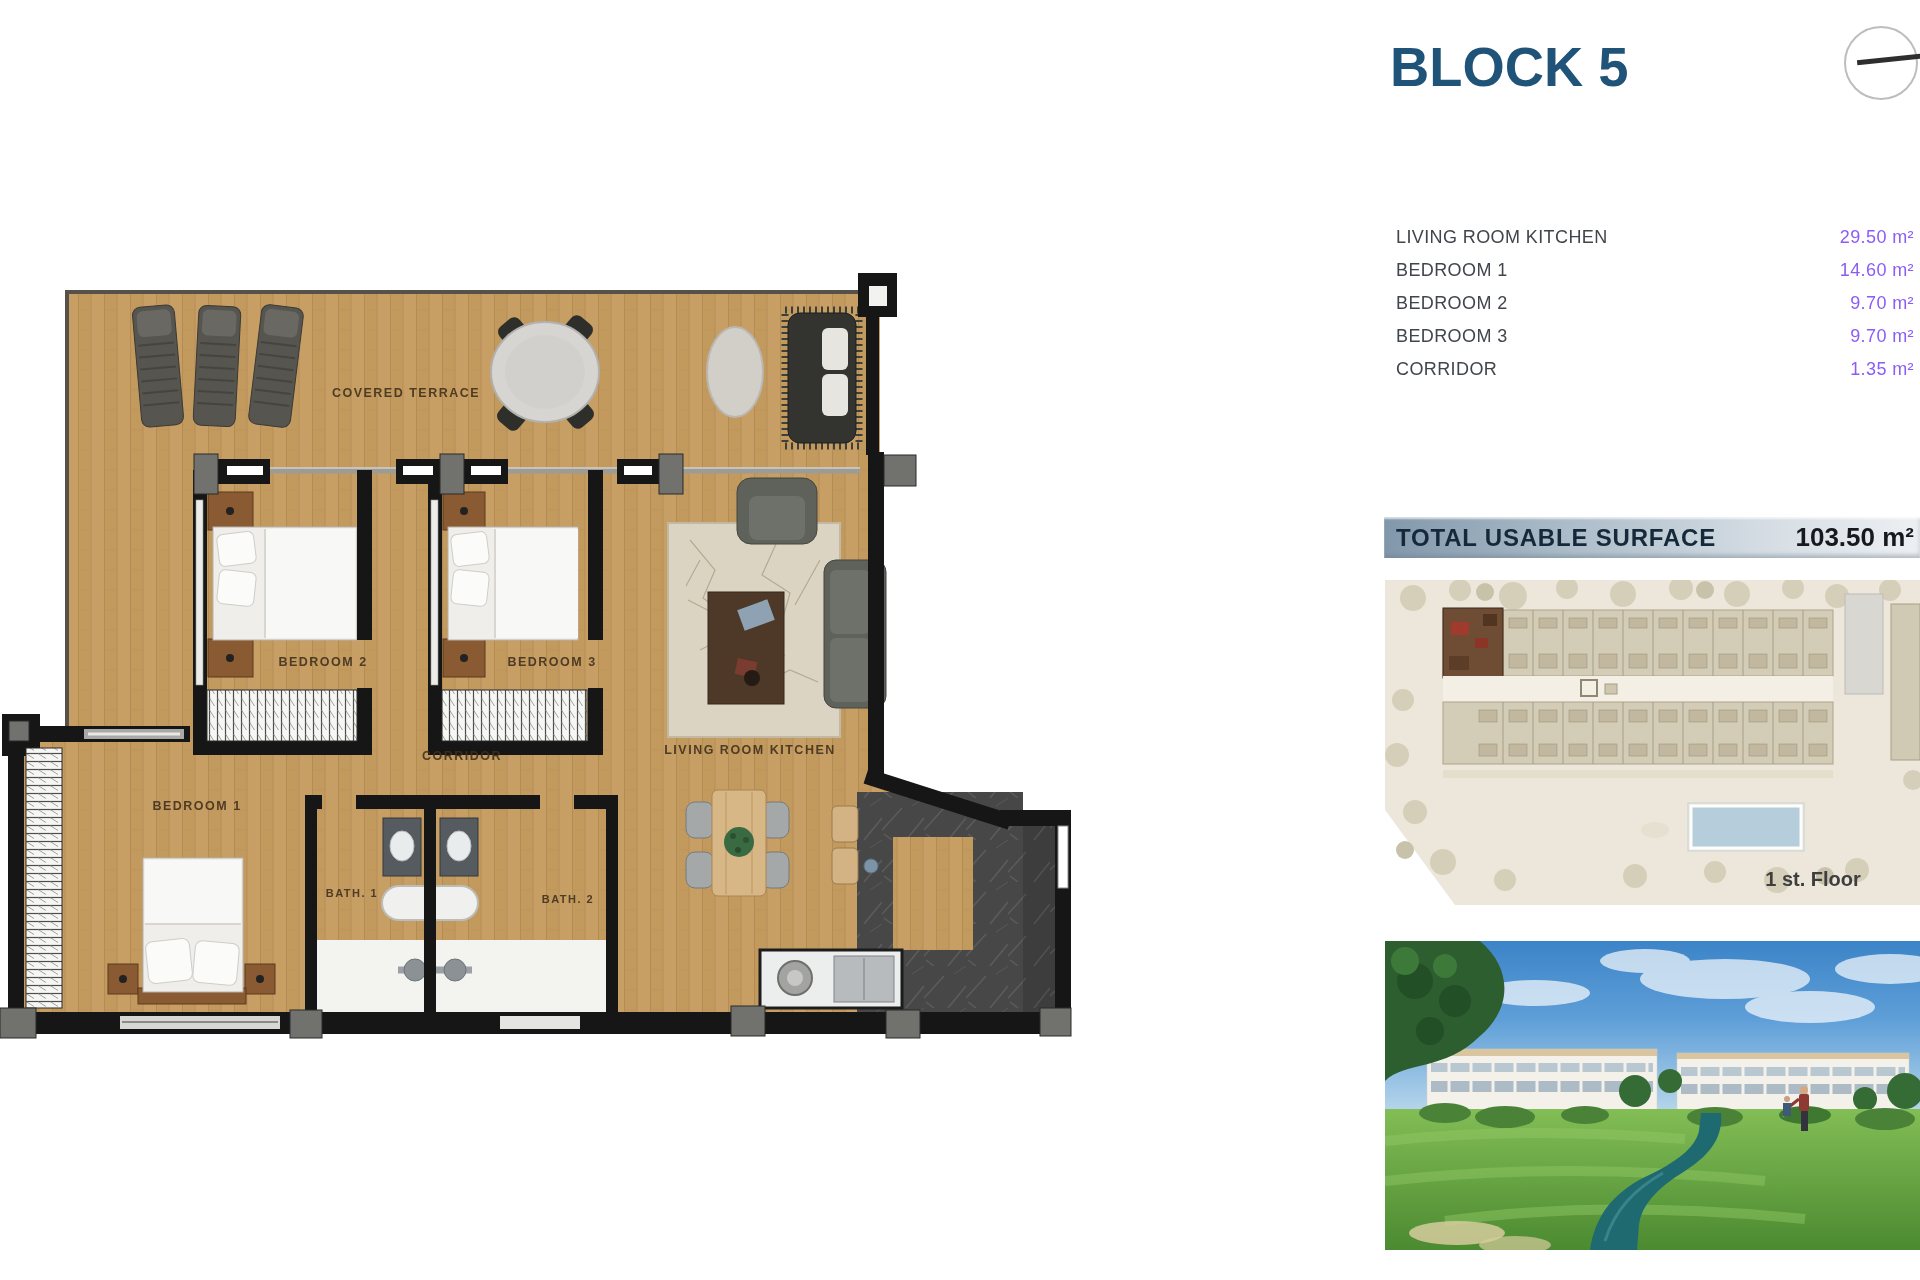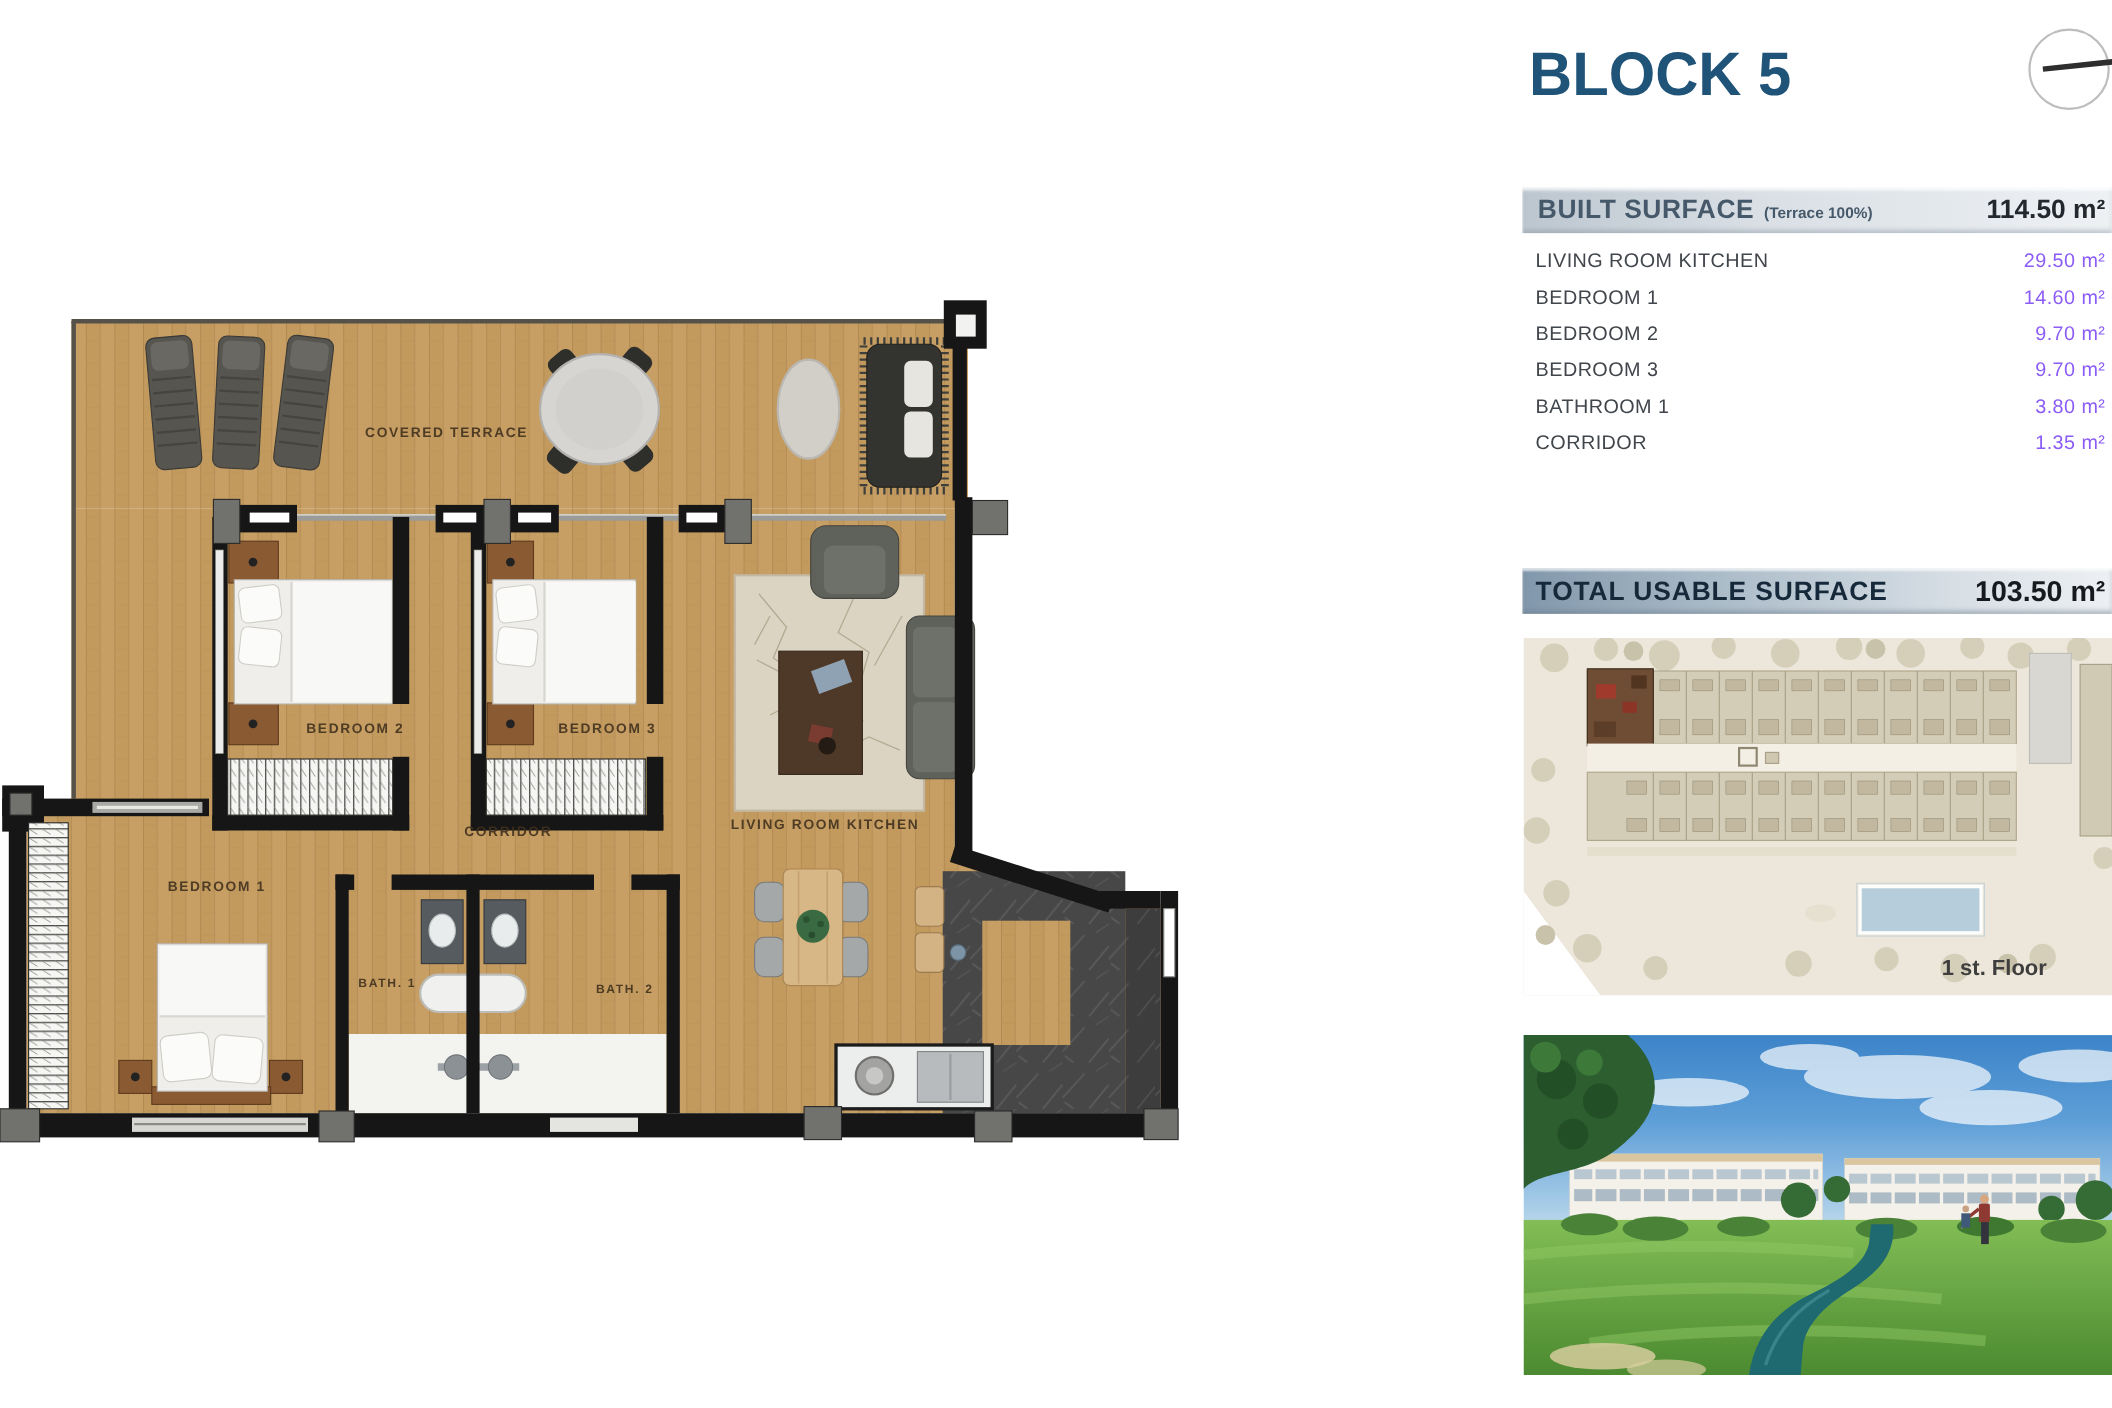--- a/index.html
+++ b/index.html
@@ -308,46 +308,37 @@
       <text x="568" y="903" font-size="11">BATH. 2</text>
     </g>
   </svg>
 
   <div id="block-title">BLOCK 5</div>
 
   <div class="compass-circle"></div>
   <div class="compass-needle"></div>
 
 
-  <div class="bar" id="built-bar">
-    <span class="lbl">BUILT SURFACE</span>
-    <span class="note">(Terrace 100%)</span>
-    <span class="val">114.50 m²</span>
-  </div>
 
   <div id="room-list">
     <div class="room-row">
       <span>LIVING ROOM KITCHEN</span>
       <span class="val">29.50 m²</span>
     </div>
     <div class="room-row">
       <span>BEDROOM 1</span>
       <span class="val">14.60 m²</span>
     </div>
     <div class="room-row">
       <span>BEDROOM 2</span>
       <span class="val">9.70 m²</span>
     </div>
     <div class="room-row">
       <span>BEDROOM 3</span>
       <span class="val">9.70 m²</span>
-    </div>
-    <div class="room-row">
-      <span>BATHROOM 1</span>
-      <span class="val">3.80 m²</span>
     </div>
     <div class="room-row">
       <span>CORRIDOR</span>
       <span class="val">1.35 m²</span>
     </div>
   </div>
 
   <div class="bar" id="total-bar">
     <span class="lbl">TOTAL USABLE SURFACE</span>
     <span class="val">103.50 m²</span>

